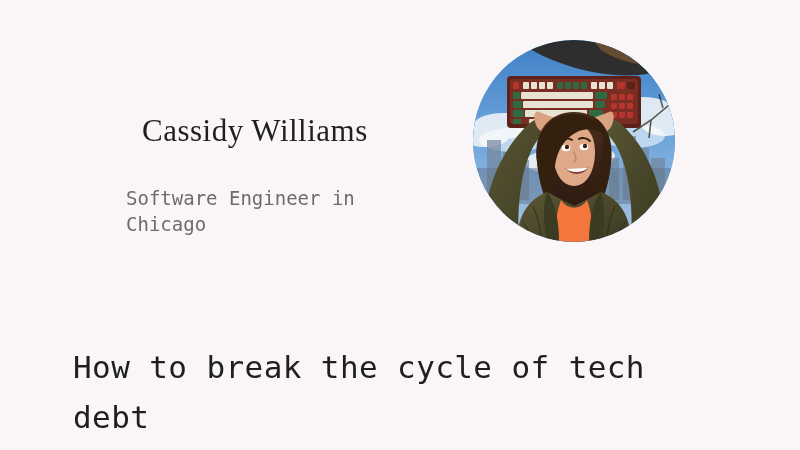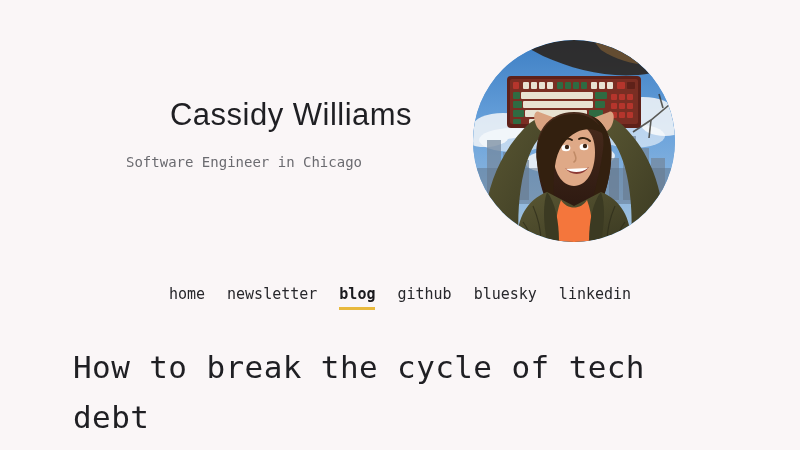--- a/index.html
+++ b/index.html
@@ -32,36 +32,35 @@
   }
 
   .identity {
     position: absolute;
     left: 126px;
     top: 96px;
     width: 330px;
   }
 
   .site-name {
-    margin: 0;
-    font-family: Liberation Sans, sans-serif;
+    margin: 16px;
+    font-family: Liberation Serif, serif;
     font-size: 31px;
     font-weight: 400;
     letter-spacing: 0.5px;
     line-height: 1.25;
     color: #1f1f23;
     white-space: nowrap;
-    text-align: center;
   }
 
   .tagline {
     margin: 0;
     padding-top: 18px;
     font-family: "DejaVu Sans Mono", "Liberation Mono", monospace;
-    font-size: 14px;
+    font-size: 19px;
     font-weight: 400;
     line-height: 1.38;
     color: #6b6b70;
     max-width: 290px;
   }
 
   
   .avatar {
     position: absolute;
     left: 473px;
@@ -298,24 +297,16 @@
             <path d="M142 166 C136 180 134 192 134 202"></path>
             <path d="M50 182 C56 190 58 196 58 202"></path>
             <path d="M152 182 C146 190 144 196 144 202"></path>
           </g>
         </g>
       </svg>
     </div>
 
   </div>
 
-  <nav class="nav">
-    <a class="nav-link" href="#">home</a>
-    <a class="nav-link" href="#">newsletter</a>
-    <a class="nav-link is-active" href="#">blog</a>
-    <a class="nav-link" href="#">github</a>
-    <a class="nav-link" href="#">bluesky</a>
-    <a class="nav-link" href="#">linkedin</a>
-  </nav>
 
   <h2 class="post-title">How to break the cycle of tech debt</h2>
 
 </div>
 
 </body></html>

